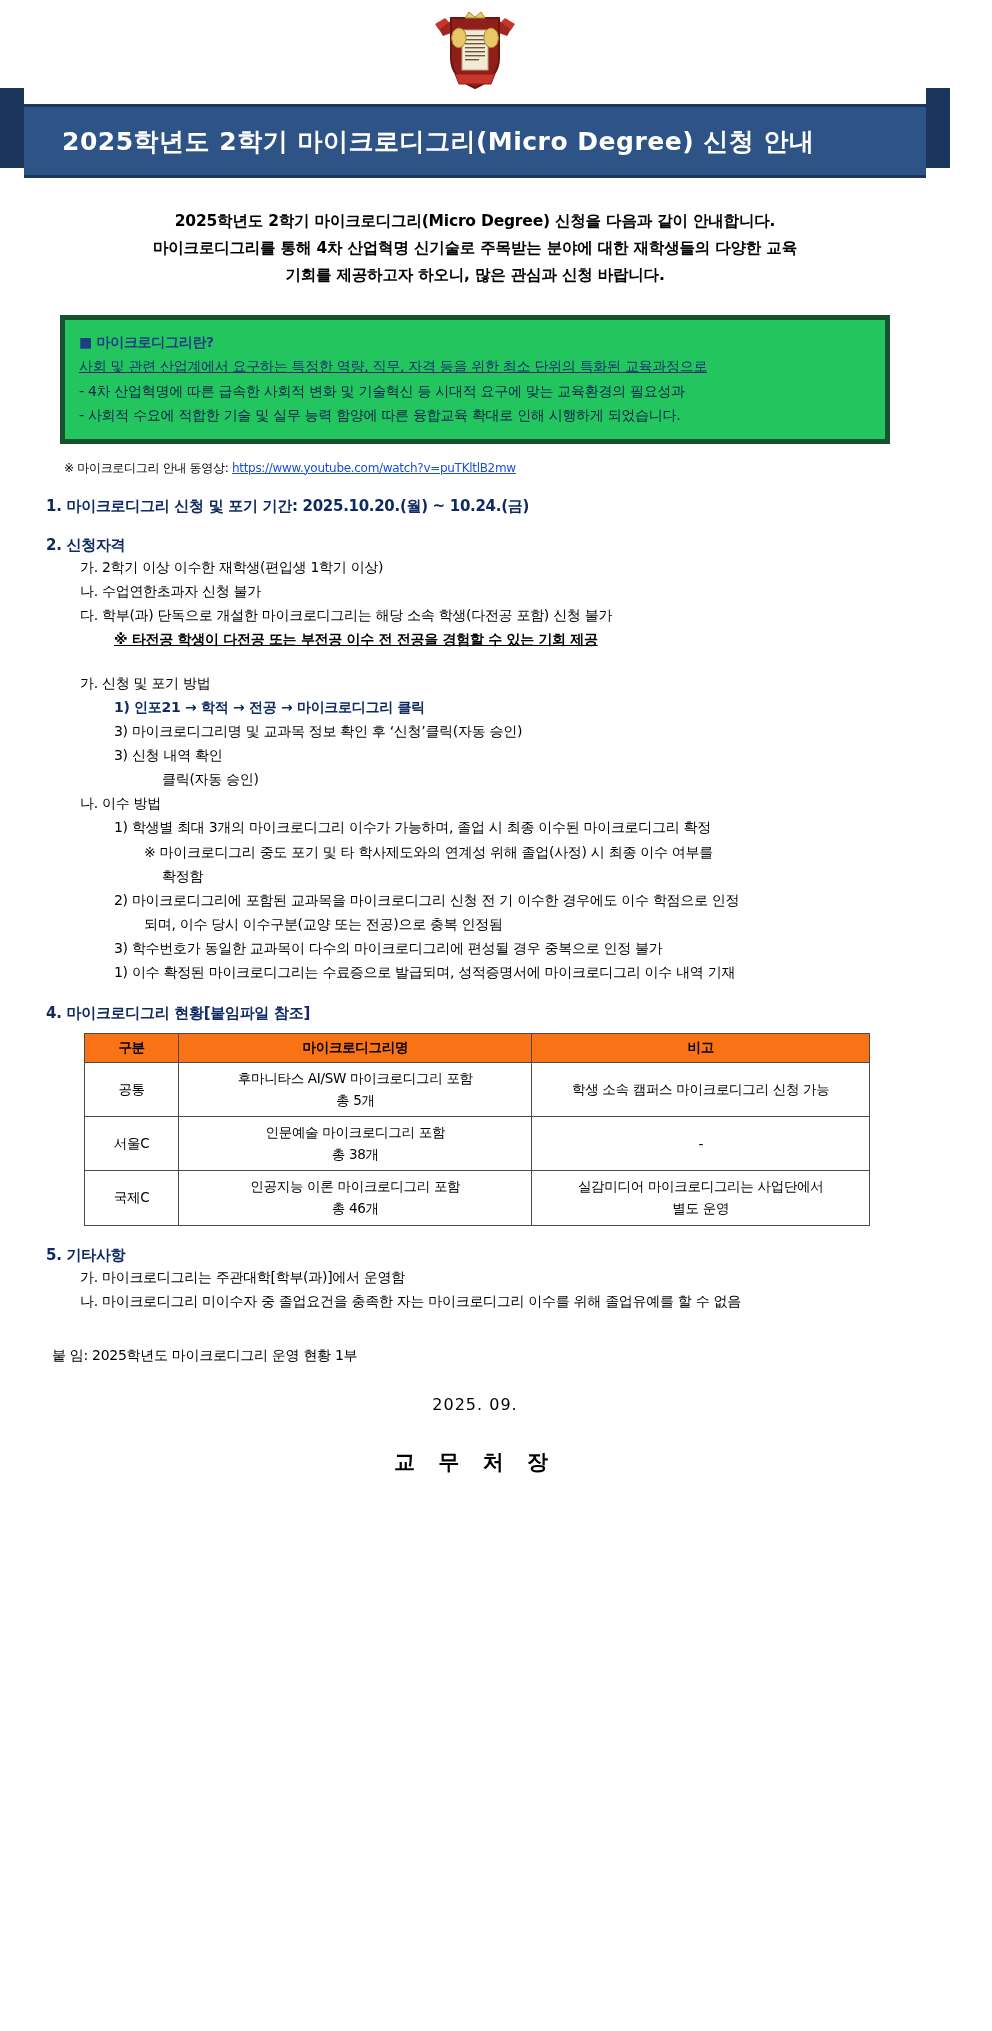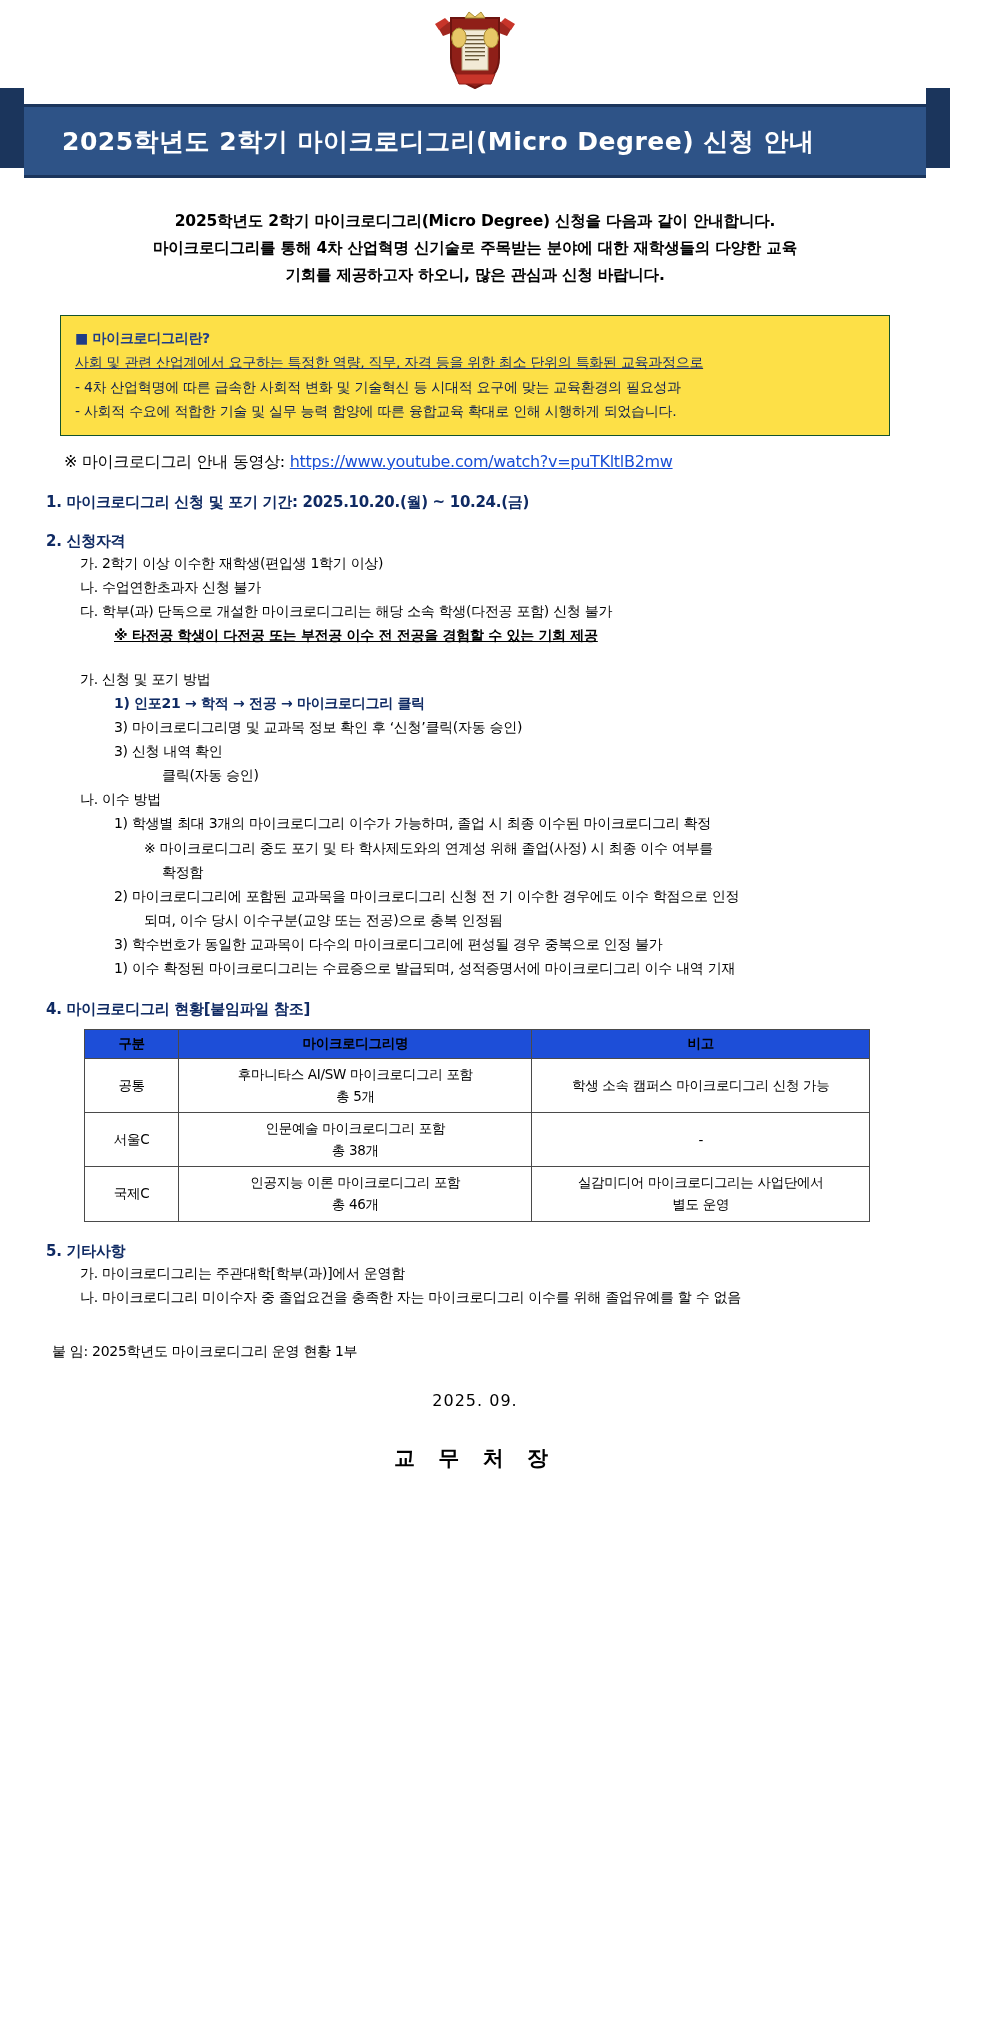--- a/index.html
+++ b/index.html
@@ -80,22 +80,22 @@
     margin-top: 30px;
     font-size: 15.5px;
     font-weight: bold;
     line-height: 1.75;
     letter-spacing: -0.2px;
   }
 
   
   .defbox {
     margin: 26px 20px 0 20px;
-    border: 1px solid #14532d;
-    background: #fde047;
+    border: 5px solid #14532d;
+    background: #22c55e;
     padding: 10px 14px 12px 14px;
     box-sizing: border-box;
   }
   .defbox .dl {
     font-size: 14px;
     line-height: 1.72;
     color: #1b2f6e;
     letter-spacing: -0.3px;
   }
   .defbox .dl.head {
@@ -104,21 +104,21 @@
   }
   .defbox .dl.underline {
     text-decoration: underline;
   }
   .defbox .dl.plain {
     color: #10204e;
   }
 
   .videoline {
     margin: 16px 24px 0 24px;
-    font-size: 16px;
+    font-size: 12px;
     letter-spacing: -0.3px;
   }
   .videoline .lnk {
     color: #1a4fd6;
     text-decoration: underline;
   }
 
   .sec {
     margin-top: 20px;
   }
@@ -169,21 +169,21 @@
     width: 100%;
     font-size: 13.5px;
   }
   table.md th, table.md td {
     border: 1px solid #4a4a4a;
     text-align: center;
     padding: 5px 4px;
     letter-spacing: -0.3px;
   }
   table.md th {
-    background: #1d4ed8;
+    background: #f97316;
     font-weight: bold;
   }
   table.md td.two {
     line-height: 1.6;
   }
   .col-a { width: 12%; }
   .col-b { width: 45%; }
   .col-c { width: 43%; }
 
   .attach {

